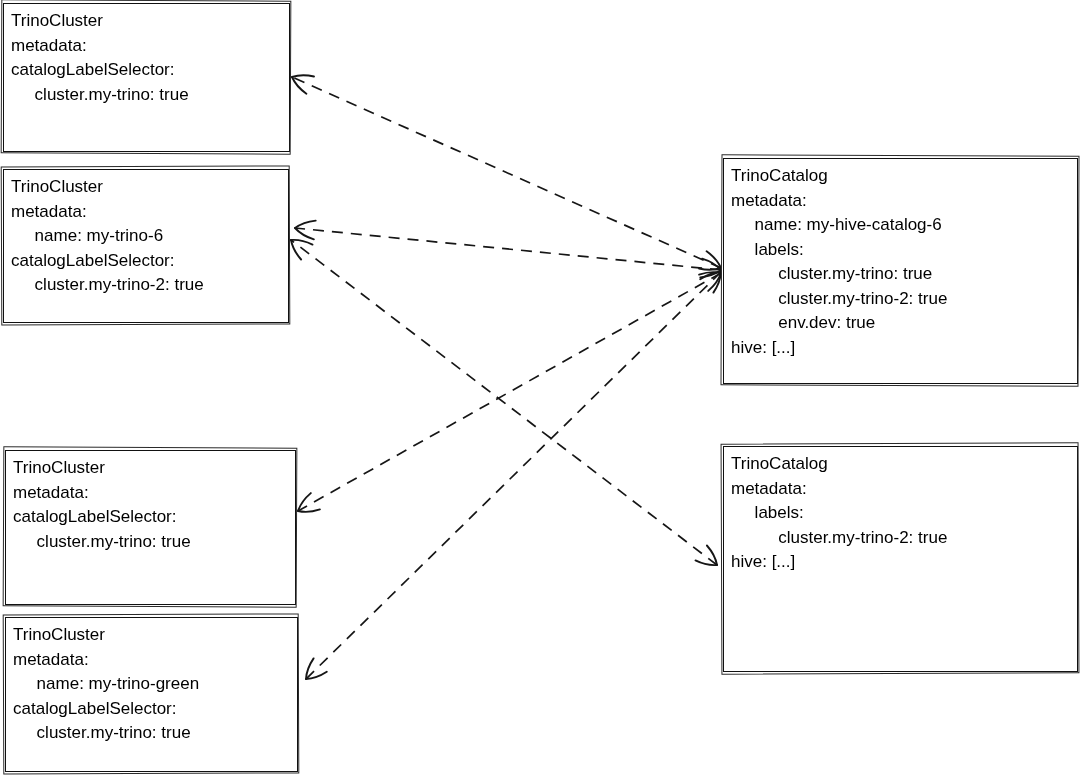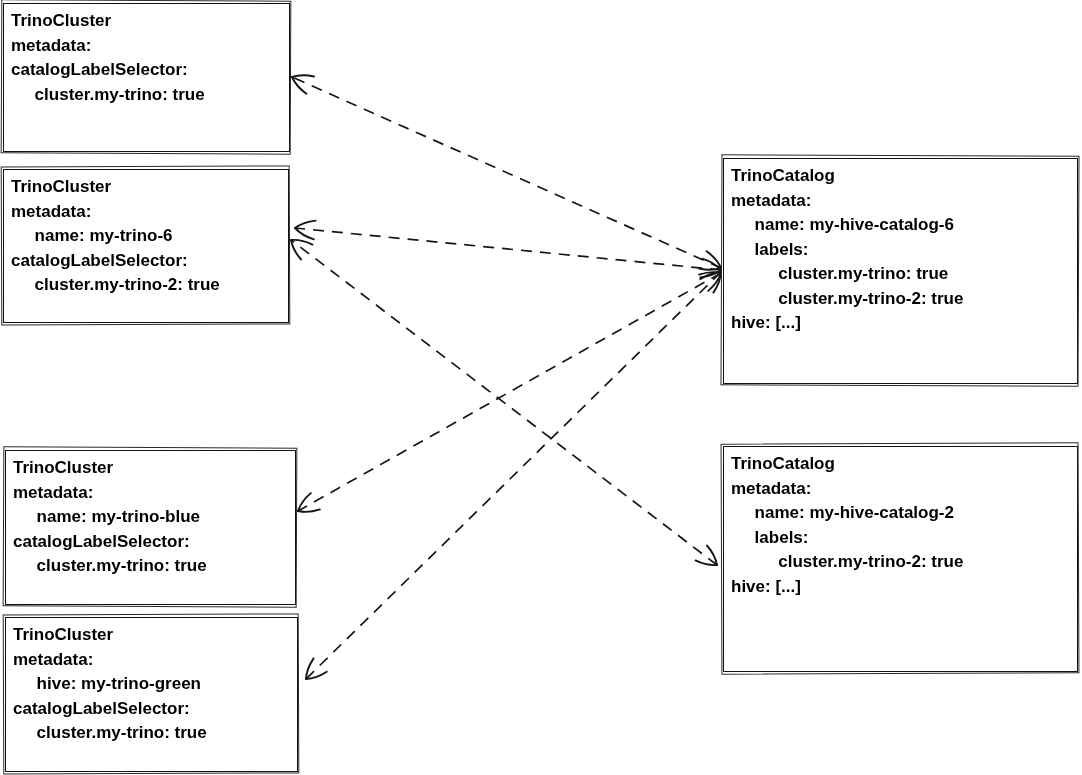--- a/index.html
+++ b/index.html
@@ -2,21 +2,20 @@
 <html><head>
 <meta charset="utf-8">
 <style>
   html,body{margin:0;padding:0;background:#ffffff;}
   .canvas{
     position:relative;
     width:1082px;height:775px;
     background:#ffffff;
     overflow:hidden;
     font-family:"Liberation Sans", sans-serif;
-    font-weight:bold;
   }
   #edges{position:absolute;left:0;top:0;z-index:1;}
   .edge-line{fill:none;stroke:#161616;stroke-width:1.7;stroke-dasharray:11 8;}
   .edge-head{fill:none;stroke:#161616;stroke-width:1.9;stroke-linecap:round;}
   .node{
     position:absolute;z-index:2;
     background:#ffffff;
     border:1.7px solid #111111;
     box-sizing:border-box;
     padding:5px 6px 0 7px;
@@ -80,45 +79,44 @@
     <div class="line">TrinoCluster</div>
     <div class="line">metadata:</div>
     <div class="line">     name: my-trino-6</div>
     <div class="line">catalogLabelSelector:</div>
     <div class="line">     cluster.my-trino-2: true</div>
   </div>
 
   <div class="node" style="left:5px;top:450px;width:291px;height:155px">
     <div class="line">TrinoCluster</div>
     <div class="line">metadata:</div>
-    <div class="line">     name: my-trino-blue</div>
     <div class="line">catalogLabelSelector:</div>
     <div class="line">     cluster.my-trino: true</div>
   </div>
 
   <div class="node" style="left:5px;top:617px;width:293px;height:155px">
     <div class="line">TrinoCluster</div>
     <div class="line">metadata:</div>
-    <div class="line">     hive: my-trino-green</div>
+    <div class="line">     name: my-trino-green</div>
     <div class="line">catalogLabelSelector:</div>
     <div class="line">     cluster.my-trino: true</div>
   </div>
 
   <div class="node" style="left:723px;top:158px;width:355px;height:226px">
     <div class="line">TrinoCatalog</div>
     <div class="line">metadata:</div>
     <div class="line">     name: my-hive-catalog-6</div>
     <div class="line">     labels:</div>
     <div class="line">          cluster.my-trino: true</div>
     <div class="line">          cluster.my-trino-2: true</div>
+    <div class="line">          env.dev: true</div>
     <div class="line">hive: [...]</div>
   </div>
 
   <div class="node" style="left:723px;top:446px;width:355px;height:226px">
     <div class="line">TrinoCatalog</div>
     <div class="line">metadata:</div>
-    <div class="line">     name: my-hive-catalog-2</div>
     <div class="line">     labels:</div>
     <div class="line">          cluster.my-trino-2: true</div>
     <div class="line">hive: [...]</div>
   </div>
 
 </div>
 
 </body></html>

